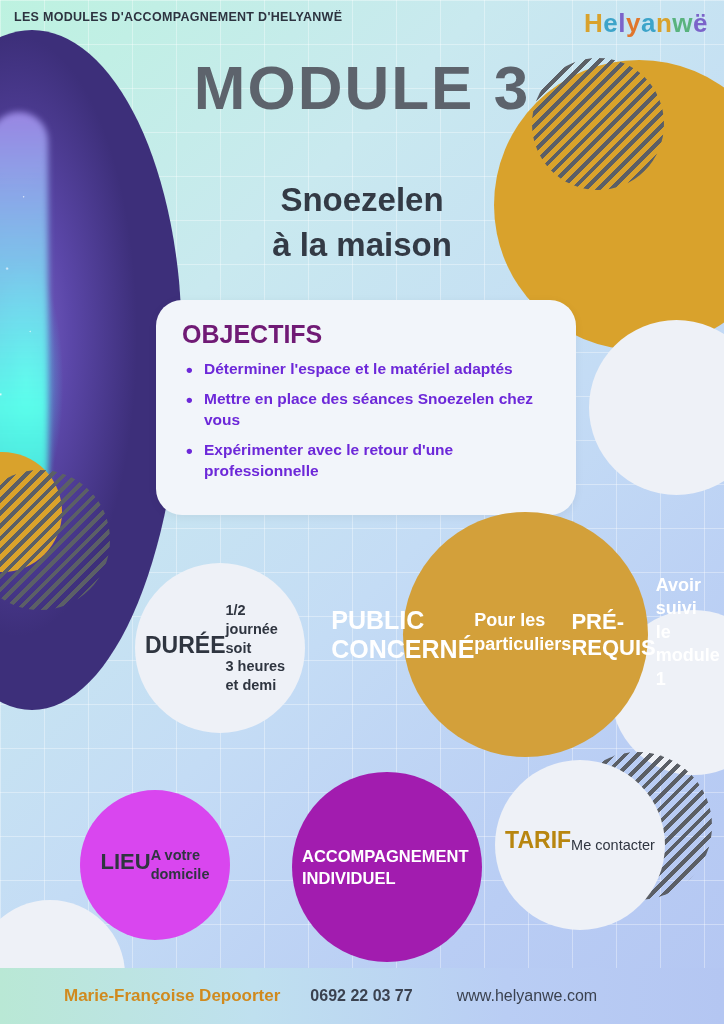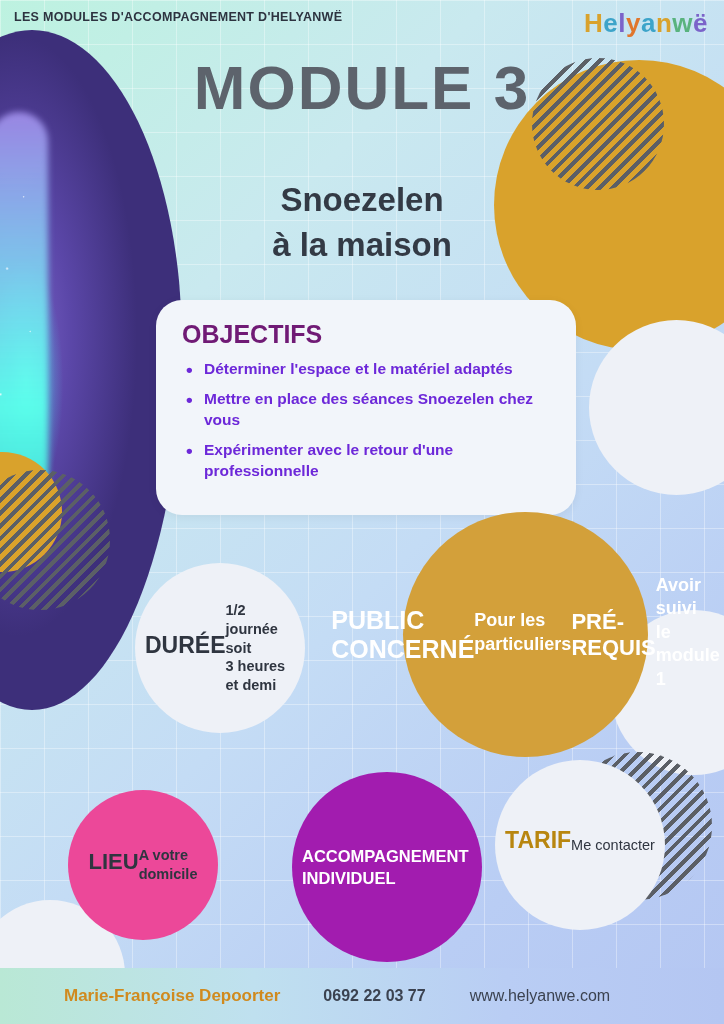--- a/index.html
+++ b/index.html
@@ -141,22 +141,22 @@
   .c-public .b { font-size:18px; margin:4px 0 8px; }
 
   .c-duree {
     left:135px; top:563px; width:170px; height:170px;
     background:#eef1f7; color:#2f3540;
   }
   .c-duree .t { font-size:23px; margin-bottom:6px; }
   .c-duree .b { font-size:14.5px; }
 
   .c-lieu {
-    left:68px; top:790px; width:150px; height:150px;
-    background:#ec4899; color:#2f3540;
+    left:80px; top:790px; width:150px; height:150px;
+    background:#d946ef; color:#2f3540;
   }
   .c-lieu .t { font-size:22px; margin-bottom:6px; }
   .c-lieu .b { font-size:14.5px; }
 
   .c-accomp {
     left:292px; top:772px; width:190px; height:190px;
     background:#a21caf; color:#fff;
   }
   .c-accomp .t { font-size:16.5px; line-height:1.35; }
 
@@ -170,21 +170,21 @@
   
   .footer {
     position:absolute; left:0; bottom:0; width:100%; height:56px;
     background:linear-gradient(90deg,#b9e8d5 0%,#bfe0ef 35%,#b9cdf4 70%,#b4c6f2 100%);
     display:flex; align-items:center; z-index:9;padding-left:36px;
   }
   .footer .name {
     margin-left:28px; font-size:17px; font-weight:bold; color:#d08a1e;
   }
   .footer .phone {
-    margin-left:43px; font-size:16px; font-weight:bold; color:#3b4250;
+    margin-left:30px; font-size:16px; font-weight:bold; color:#3b4250;
   }
   .footer .site {
     margin-left:44px; font-size:16px; color:#3b4250;
   }
 </style>
 </head>
 <body>
 
 <div class="grid"></div>
 

